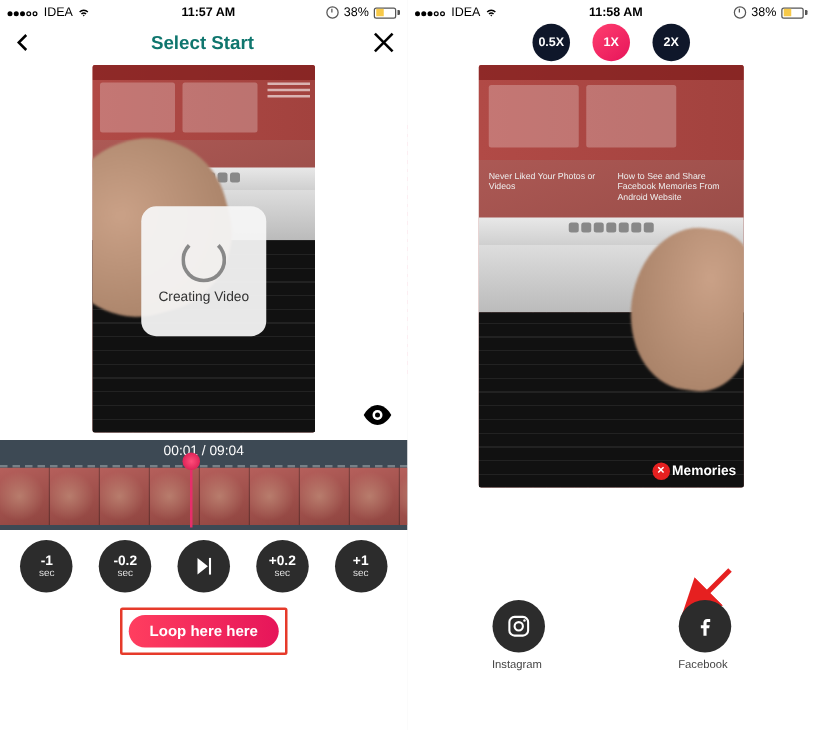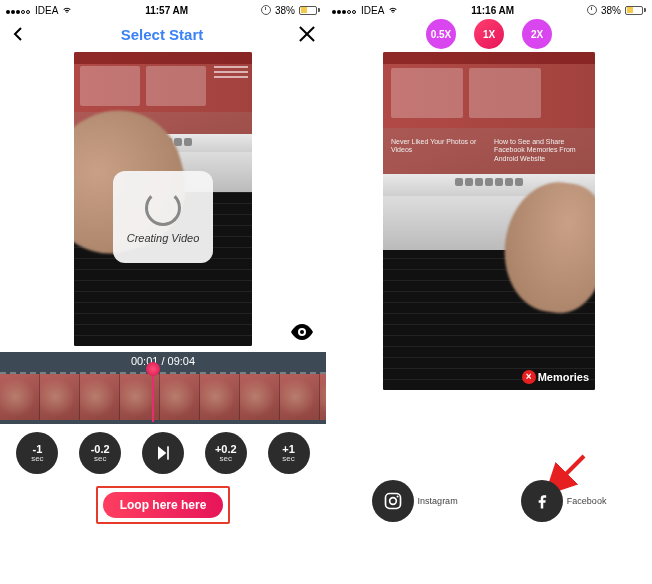--- a/index.html
+++ b/index.html
@@ -17,21 +17,21 @@
   .wifi { width: 10px; height: 8px; }
   .clock-ico { width: 10px; height: 10px; border: 1px solid #555; border-radius: 50%; position: relative; }
   .clock-ico:before { content: ""; position: absolute; left: 3.5px; top: 1px; width: 1px; height: 3px; background: #555; }
   .batt { display: inline-flex; align-items: center; }
   .batt-body { width: 18px; height: 9px; border: 1px solid #555; border-radius: 2px; position: relative; }
   .batt-fill { position: absolute; left: 0.5px; top: 0.5px; bottom: 0.5px; width: 38%; background: #f7c948; }
   .batt-tip { width: 2px; height: 4px; background: #555; margin-left: 1px; border-radius: 0 1px 1px 0; }
 
   
   .hdr { height: 32px; display: flex; align-items: center; justify-content: space-between; padding: 0 10px; }
-  .hdr-title { font-size: 15px; font-weight: 600; color: #3b82f6; }
+  .hdr-title { font-size: 15px; font-weight: 600; color: #0f766e; }
   .chev-back { width: 16px; height: 16px; }
   .x-btn { width: 18px; height: 18px; position: relative; }
   .x-btn:before, .x-btn:after { content: ""; position: absolute; left: 8px; top: -1px; width: 2px; height: 20px; background: #000; }
   .x-btn:before { transform: rotate(45deg); }
   .x-btn:after { transform: rotate(-45deg); }
 
   
   .preview-l { margin: 2px auto 0; width: 178px; height: 294px; position: relative; background: linear-gradient(160deg,#b6605c 0%, #8e443f 70%); border-radius: 2px; overflow: hidden; }
   .pv-top { height: 60px; background: linear-gradient(90deg,#b14a46,#a2423e); position: relative; }
   .pv-strip { position: absolute; top: 0; left: 0; right: 0; height: 12px; background: rgba(120,20,20,0.6); }
@@ -40,21 +40,21 @@
   .pv-box.b { left: 72px; }
   .pv-txt { position: absolute; right: 4px; top: 14px; width: 34px; }
   .pv-txt div { height: 2px; background: rgba(255,255,255,0.6); margin-bottom: 3px; }
   .pv-laptop { position: absolute; left: 0; right: 0; top: 100px; height: 40px; background: linear-gradient(#ddd,#bbb); }
   .pv-dock { position: absolute; top: 82px; left: 0; right: 0; height: 18px; background: linear-gradient(#e8e8e8,#cfcfcf); display: flex; justify-content: center; gap: 2px; padding-top: 4px; }
   .pv-dock div { width: 8px; height: 8px; border-radius: 2px; background: #888; }
   .pv-kbd { position: absolute; left: 0; right: 0; top: 140px; bottom: 0; background:
     repeating-linear-gradient(0deg, #111 0 10px, #222 10px 11px),
     repeating-linear-gradient(90deg, #111 0 10px, #222 10px 11px); }
   .hand { position: absolute; left: -30px; top: 60px; width: 140px; height: 140px; background: radial-gradient(ellipse at 40% 40%, #caa187, #a07a60); border-radius: 60% 50% 50% 50%; transform: rotate(-15deg); filter: blur(1px); }
-  .loading { position: absolute; left: 50%; top: 56%; transform: translate(-50%,-50%); width: 100px; height: 92px; background: rgba(245,245,245,0.94); border-radius: 12px; display: flex; flex-direction: column; align-items: center; justify-content: center; gap: 6px; font-style: italic; }
+  .loading { position: absolute; left: 50%; top: 56%; transform: translate(-50%,-50%); width: 100px; height: 104px; background: rgba(245,245,245,0.94); border-radius: 12px; display: flex; flex-direction: column; align-items: center; justify-content: center; gap: 6px; }
   .spinner { width: 36px; height: 36px; border: 3px solid #888; border-radius: 50%; border-top-color: transparent; }
   .loading-txt { font-size: 11px; color: #333; }
 
   
   .eye { position: absolute; right: 12px; top: 324px; width: 24px; height: 16px; }
   .eye svg { width: 100%; height: 100%; }
 
   
   .timeline { position: absolute; left: 0; right: 0; top: 352px; background: #3d4954; height: 72px; }
   .time-txt { text-align: center; font-size: 11px; color: #fff; padding-top: 3px; }
@@ -70,42 +70,42 @@
   .step .num { font-size: 11px; font-weight: 600; }
   .step .unit { font-size: 8px; opacity: 0.85; }
   .step-play svg { width: 20px; height: 20px; }
 
   
   .loop-wrap { position: absolute; left: 96px; top: 486px; width: 134px; height: 38px; border: 2px solid #e63a2a; border-radius: 2px; display: flex; align-items: center; justify-content: center; }
   .loop-btn { width: 120px; height: 26px; border-radius: 13px; background: linear-gradient(90deg,#ff3e5f,#e6155a); color: #fff; font-size: 12px; font-weight: 600; display: flex; align-items: center; justify-content: center; }
 
   
   .speed { height: 30px; display: flex; justify-content: center; gap: 18px; align-items: center; padding-top: 2px; }
-  .speed-btn { width: 30px; height: 30px; border-radius: 50%; background: #d946ef; color: #fff; font-size: 10px; font-weight: 700; display: flex; align-items: center; justify-content: center; }
+  .speed-btn { width: 30px; height: 30px; border-radius: 50%; background: #0f172a; color: #fff; font-size: 10px; font-weight: 700; display: flex; align-items: center; justify-content: center; }
   .speed-btn.active { background: linear-gradient(140deg,#ff3e6f,#e6155a); }
 
   .preview-r { margin: 4px auto 0; width: 212px; height: 338px; position: relative; background: linear-gradient(160deg,#b6605c 0%, #8e443f 70%); border-radius: 2px; overflow: hidden; }
   .preview-r .pv-top { height: 76px; }
   .preview-r .pv-box { top: 16px; width: 72px; height: 50px; }
   .preview-r .pv-box.a { left: 8px; }
   .preview-r .pv-box.b { left: 86px; }
   .preview-r .pv-dock { top: 122px; height: 22px; }
   .preview-r .pv-laptop { top: 144px; height: 54px; }
   .preview-r .pv-kbd { top: 198px; }
   .preview-r .hand2 { position: absolute; right: -10px; top: 130px; width: 100px; height: 130px; background: radial-gradient(ellipse at 60% 30%, #caa187, #a07a60); border-radius: 50% 40% 40% 50%; transform: rotate(8deg); filter: blur(1px); }
   .pv-caption { position: absolute; top: 86px; left: 8px; right: 8px; font-size: 7px; color: #eee; line-height: 1.2; display: flex; gap: 10px; }
   .pv-caption div { flex: 1; }
   .wm { position: absolute; right: 6px; bottom: 6px; display: flex; align-items: center; gap: 2px; }
   .wm-x { width: 14px; height: 14px; border-radius: 50%; background: #e62020; color: #fff; font-size: 10px; font-weight: 700; display: flex; align-items: center; justify-content: center; line-height: 1; }
   .wm-txt { color: #fff; font-size: 11px; font-weight: 600; text-shadow: 0 0 2px #000; }
 
   .remove-wm { position: absolute; left: 50%; top: 430px; transform: translateX(-50%); background: #2c2c2c; color: #fff; font-size: 13px; font-weight: 600; padding: 8px 20px; border-radius: 20px; }
 
   .share-row { position: absolute; left: 0; right: 0; top: 480px; display: flex; justify-content: space-around; padding: 0 14px; }
-  .share { display: flex; flex-direction: row; align-items: center; gap: 4px; }
+  .share { display: flex; flex-direction: column; gap: 4px; }
   .share-btn { width: 42px; height: 42px; border-radius: 50%; background: #2c2c2c; display: flex; align-items: center; justify-content: center; }
   .share-btn svg { width: 20px; height: 20px; fill: #fff; }
   .share-lbl { font-size: 9px; color: #444; }
 
   .arrow { position: absolute; right: 64px; top: 452px; width: 46px; height: 46px; }
   .arrow svg { width: 100%; height: 100%; }
 
   .pink-edge { position: absolute; left: 324px; top: 100px; width: 2px; height: 200px; background: repeating-linear-gradient(#ff3e6f 0 3px, transparent 3px 7px); opacity: 0.6; }
 </style>
 </head>
@@ -228,21 +228,21 @@
 
 <div class="phone right">
   <div class="status">
     <div class="l">
       <span class="dots"><span></span><span></span><span></span><span class="empty"></span><span class="empty"></span></span>
       <span>IDEA</span>
       <svg class="wifi" viewBox="0 0 12 10">
           <path d="M6 9 L7 7.6 A2 2 0 0 0 5 7.6 Z M3.2 6 A4 4 0 0 1 8.8 6 L7.8 7 A2.6 2.6 0 0 0 4.2 7 Z M1.4 4 A6.5 6.5 0 0 1 10.6 4 L9.6 5 A5 5 0 0 0 2.4 5 Z" fill="#000"></path>
         </svg>
     </div>
-    <div style="font-weight:600">11:16 AM</div>
+    <div style="font-weight:600">11:58 AM</div>
     <div class="r">
       <span class="clock-ico"></span>
       <span>38%</span>
       <span class="batt">
           <span class="batt-body">
             <span class="batt-fill"></span>
           </span>
           <span class="batt-tip"></span>
         </span>
     </div>

